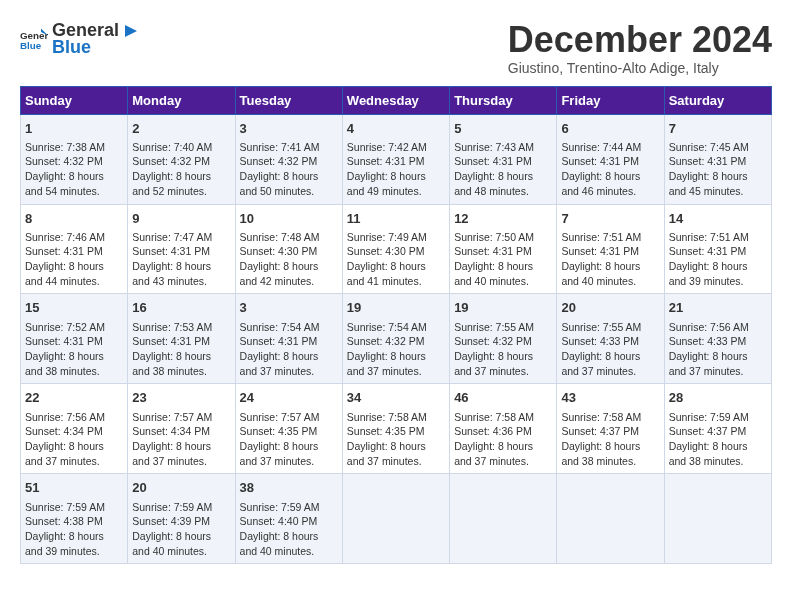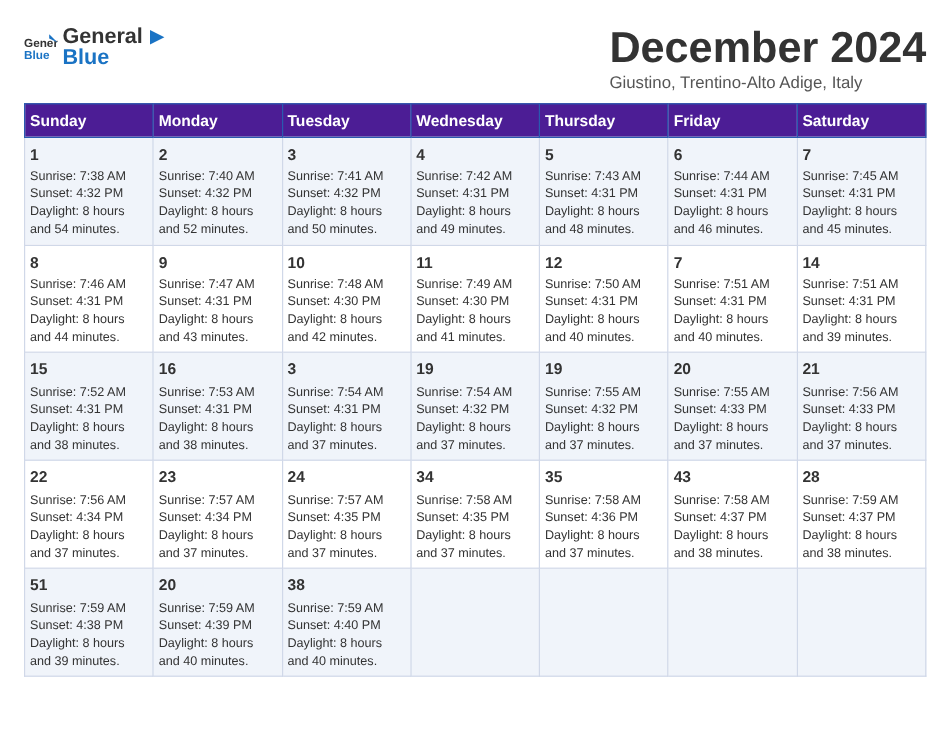--- a/index.html
+++ b/index.html
@@ -348,21 +348,21 @@
         <td>
         <span class="day-number">34</span>
         <span class="day-info">
           Sunrise: 7:58 AM<br>
           Sunset: 4:35 PM<br>
           Daylight: 8 hours<br>
           and 37 minutes.
         </span>
       </td>
         <td>
-        <span class="day-number">35</span>
+        <span class="day-number">46</span>
         <span class="day-info">
           Sunrise: 7:58 AM<br>
           Sunset: 4:36 PM<br>
           Daylight: 8 hours<br>
           and 37 minutes.
         </span>
       </td>
         <td>
         <span class="day-number">43</span>
         <span class="day-info">

